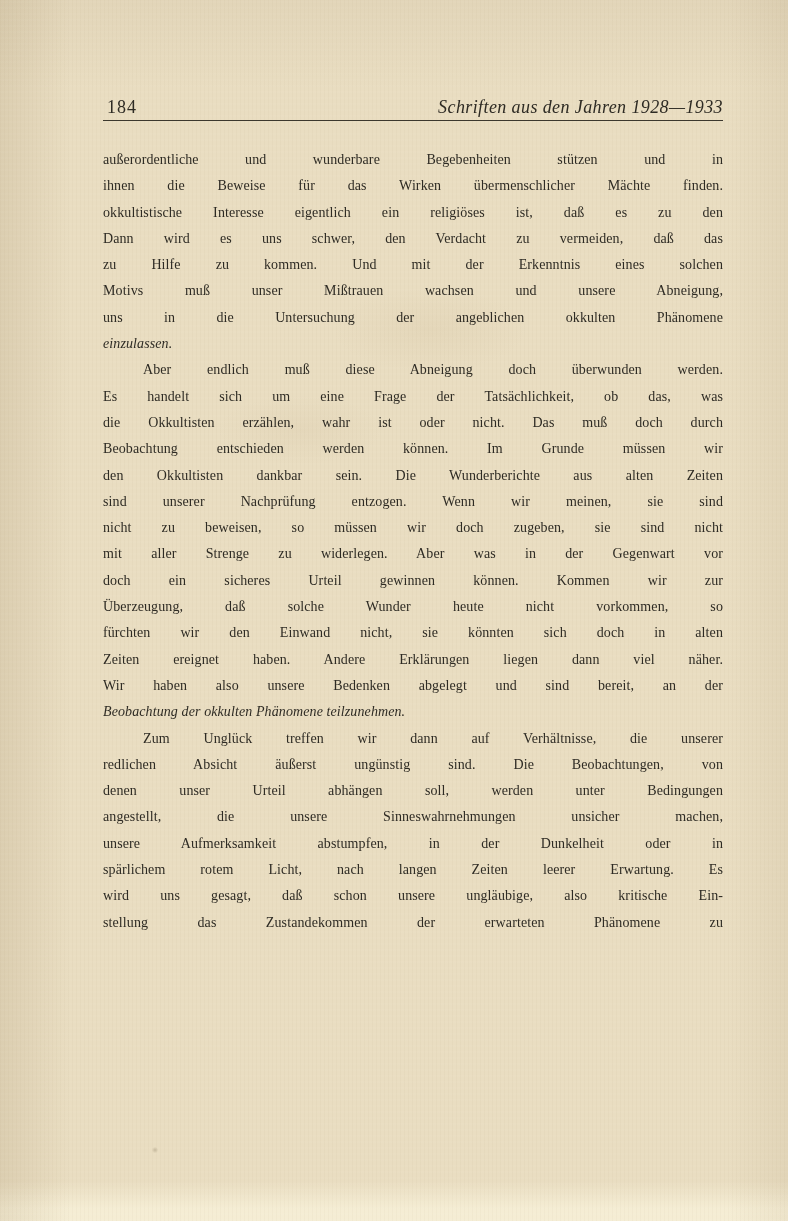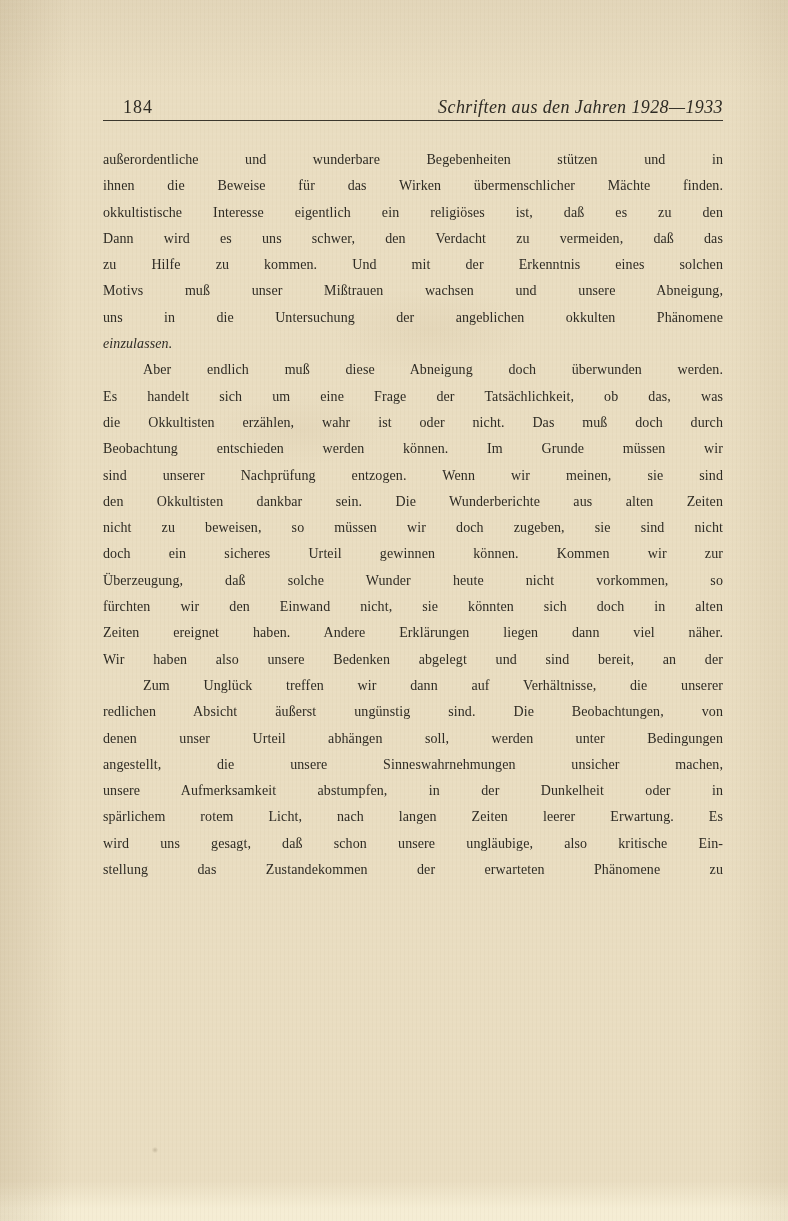--- a/index.html
+++ b/index.html
@@ -31,21 +31,20 @@
   }
   .running-head{
     position:relative;
     height:24px;
     font-size:18px;
     line-height:22px;
   }
   .page-number{
     position:absolute;left:4px;top:0;
     letter-spacing:1px;
-    margin-left:16px;
   }
   .running-title{
     position:absolute;left:0;right:0;top:0;
     text-align:right;
     font-style:italic;
     letter-spacing:0.4px;
   }
   .head-rule{
     margin-top:0px;
     border:0;
@@ -88,28 +87,30 @@
           <div class="line">zu Hilfe zu kommen. Und mit der Erkenntnis eines solchen</div>
           <div class="line">Motivs muß unser Mißtrauen wachsen und unsere Abneigung,</div>
           <div class="line">uns in die Untersuchung der angeblichen okkulten Phänomene</div>
           <div class="line flush">einzulassen.</div>
         </div>
         <div class="para">
           <div class="line indent">Aber endlich muß diese Abneigung doch überwunden werden.</div>
           <div class="line">Es handelt sich um eine Frage der Tatsächlichkeit, ob das, was</div>
           <div class="line">die Okkultisten erzählen, wahr ist oder nicht. Das muß doch durch</div>
           <div class="line">Beobachtung entschieden werden können. Im Grunde müssen wir</div>
+          <div class="line">den Okkultisten dankbar sein. Die Wunderberichte aus alten Zeiten</div>
           <div class="line">sind unserer Nachprüfung entzogen. Wenn wir meinen, sie sind</div>
-          <div class="line">den Okkultisten dankbar sein. Die Wunderberichte aus alten Zeiten</div>
           <div class="line">nicht zu beweisen, so müssen wir doch zugeben, sie sind nicht</div>
+          <div class="line">mit aller Strenge zu widerlegen. Aber was in der Gegenwart vor</div>
           <div class="line">doch ein sicheres Urteil gewinnen können. Kommen wir zur</div>
           <div class="line">Überzeugung, daß solche Wunder heute nicht vorkommen, so</div>
           <div class="line">fürchten wir den Einwand nicht, sie könnten sich doch in alten</div>
           <div class="line">Zeiten ereignet haben. Andere Erklärungen liegen dann viel näher.</div>
           <div class="line">Wir haben also unsere Bedenken abgelegt und sind bereit, an der</div>
+          <div class="line flush">Beobachtung der okkulten Phänomene teilzunehmen.</div>
         </div>
         <div class="para">
           <div class="line indent">Zum Unglück treffen wir dann auf Verhältnisse, die unserer</div>
           <div class="line">redlichen Absicht äußerst ungünstig sind. Die Beobachtungen, von</div>
           <div class="line">denen unser Urteil abhängen soll, werden unter Bedingungen</div>
           <div class="line">angestellt, die unsere Sinneswahrnehmungen unsicher machen,</div>
           <div class="line">unsere Aufmerksamkeit abstumpfen, in der Dunkelheit oder in</div>
           <div class="line">spärlichem rotem Licht, nach langen Zeiten leerer Erwartung. Es</div>
           <div class="line">wird uns gesagt, daß schon unsere ungläubige, also kritische Ein-</div>
           <div class="line">stellung das Zustandekommen der erwarteten Phänomene zu</div>

